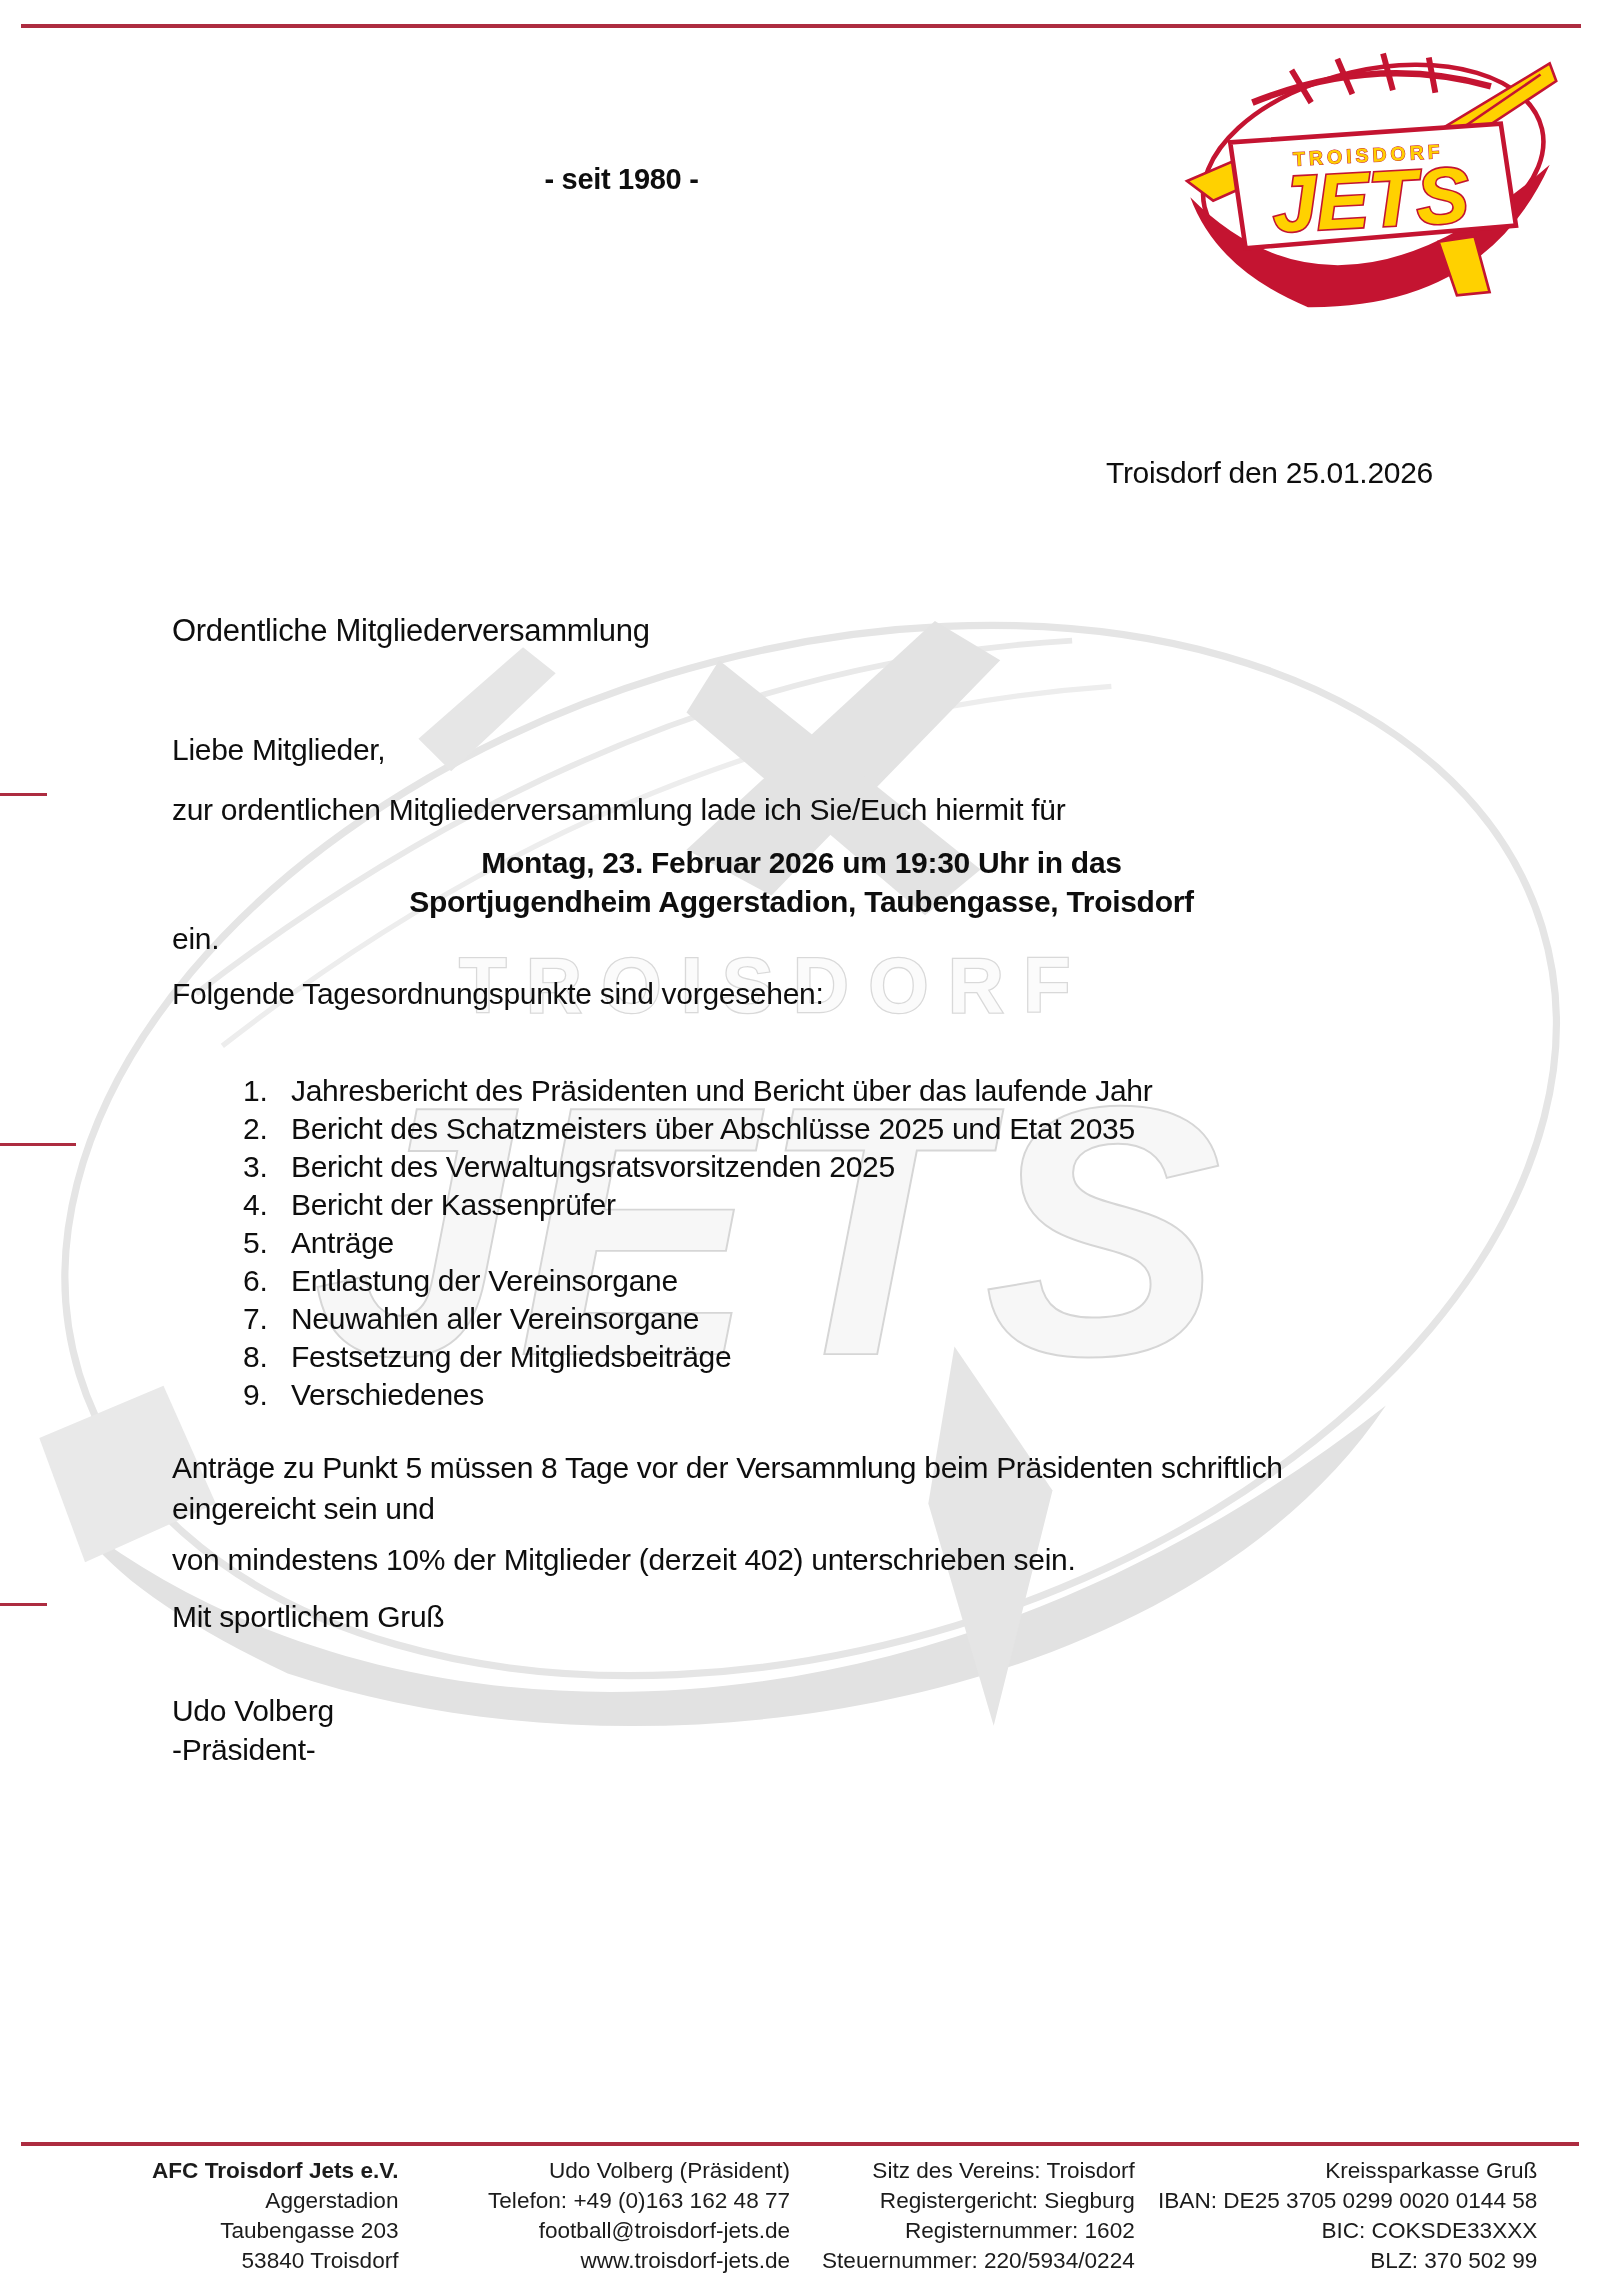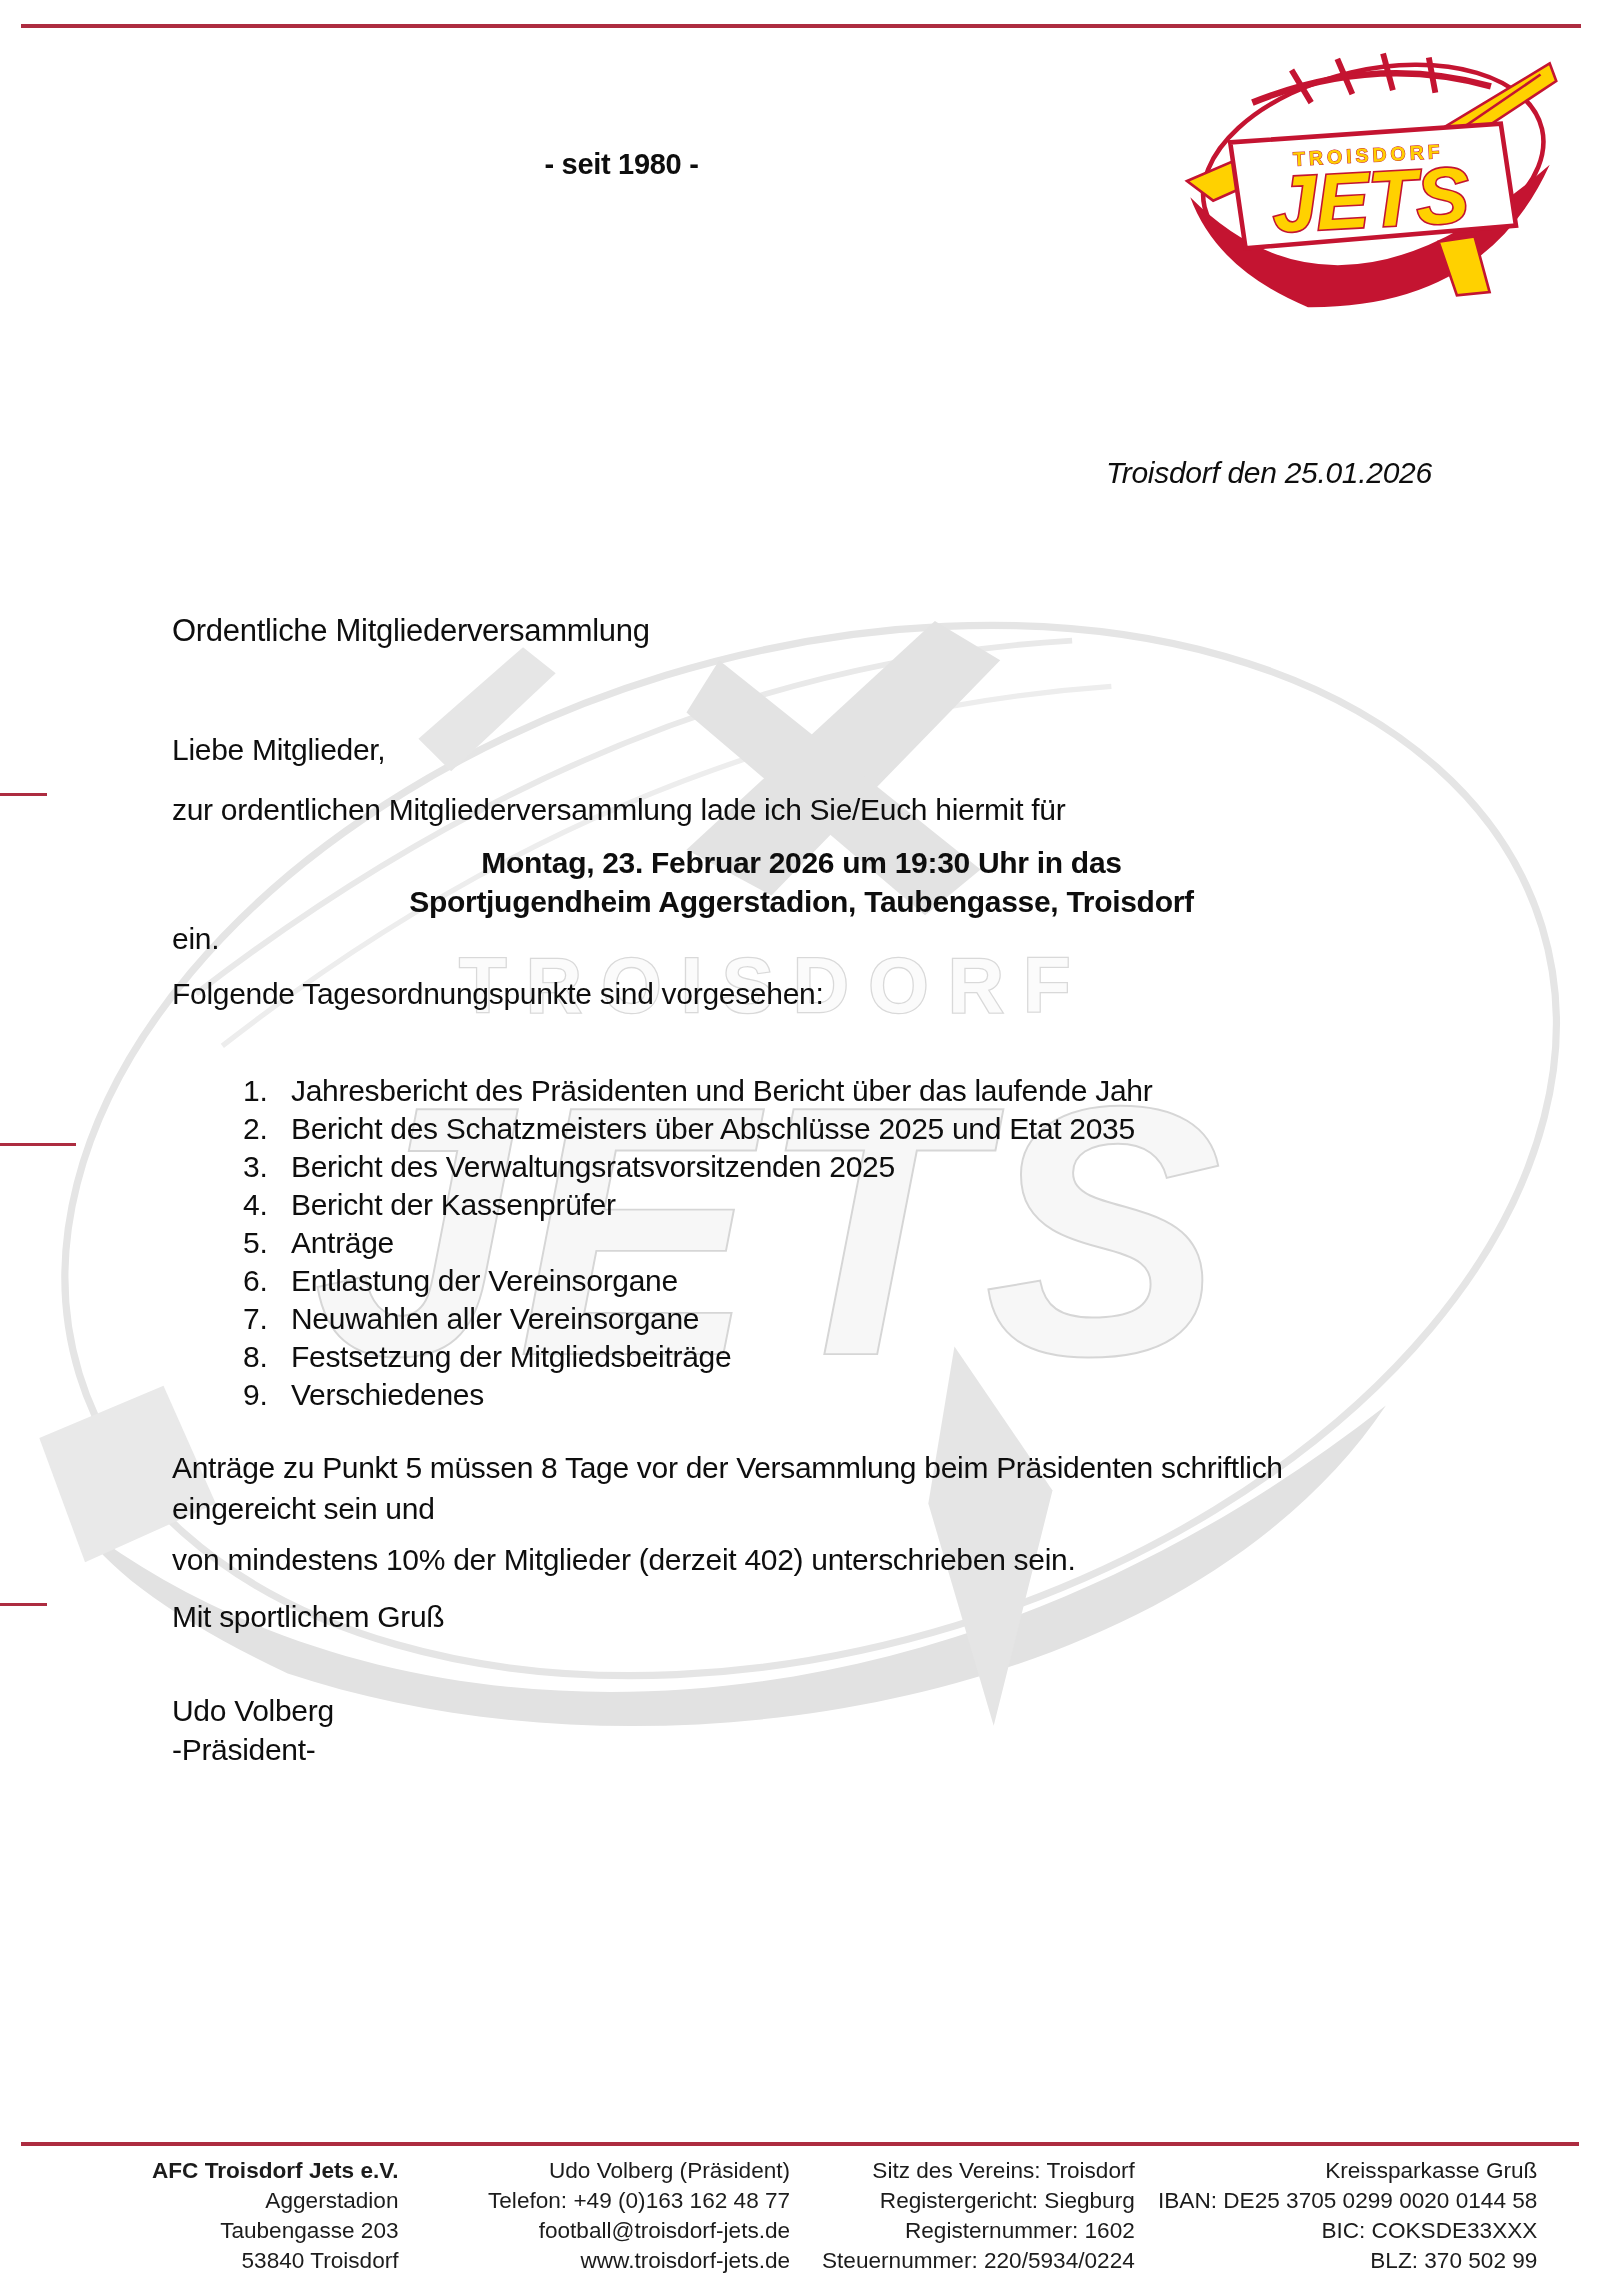--- a/index.html
+++ b/index.html
@@ -8,23 +8,23 @@
   .layer{position:absolute;z-index:2;}
   .rule{position:absolute;background:#ad2c40;z-index:2;}
   .rule-top{left:21px;top:24px;width:1560px;height:3.9px;}
   .rule-footer{left:21px;top:2142px;width:1558px;height:3.9px;}
   .fold{position:absolute;left:0;height:3.3px;background:#ad2c40;z-index:2;}
   .fold-1{top:793px;width:47px;}
   .fold-2{top:1143px;width:76px;}
   .fold-3{top:1603px;width:47px;}
   .header-block{left:131px;top:143px;width:981px;text-align:center;}
   .club-title{font-size:32px;font-weight:700;letter-spacing:-0.3px;}
-  .club-since{font-size:29px;font-weight:700;margin-top:5px;letter-spacing:-0.3px;}
+  .club-since{font-size:29px;font-weight:700;margin-top:20px;letter-spacing:-0.3px;}
   .logo-wrap{position:absolute;left:1177px;top:34px;width:386px;height:281px;z-index:2;}
-  .date-line{left:1106px;top:454px;font-size:30px;letter-spacing:-0.3px;font-style:italic;}
+  .date-line{left:1106px;top:454px;font-size:30px;letter-spacing:-0.3px;}
   .txt{font-size:30px;letter-spacing:-0.3px;line-height:38px;}
   .subject{left:172px;top:613px;font-size:31px;font-weight:400;letter-spacing:-0.3px;}
   .salutation{left:172px;top:731px;}
   .intro{left:172px;top:791px;}
   .event-block{left:0;top:843px;width:1603px;text-align:center;font-weight:700;line-height:39px;}
   .ein{left:172px;top:920px;}
   .agenda-heading{left:172px;top:975px;}
   .agenda{left:243px;top:1072px;}
   .agenda-item{display:block;line-height:38px;font-size:30px;letter-spacing:-0.3px;}
   .agenda-num{display:inline-block;width:48px;}

